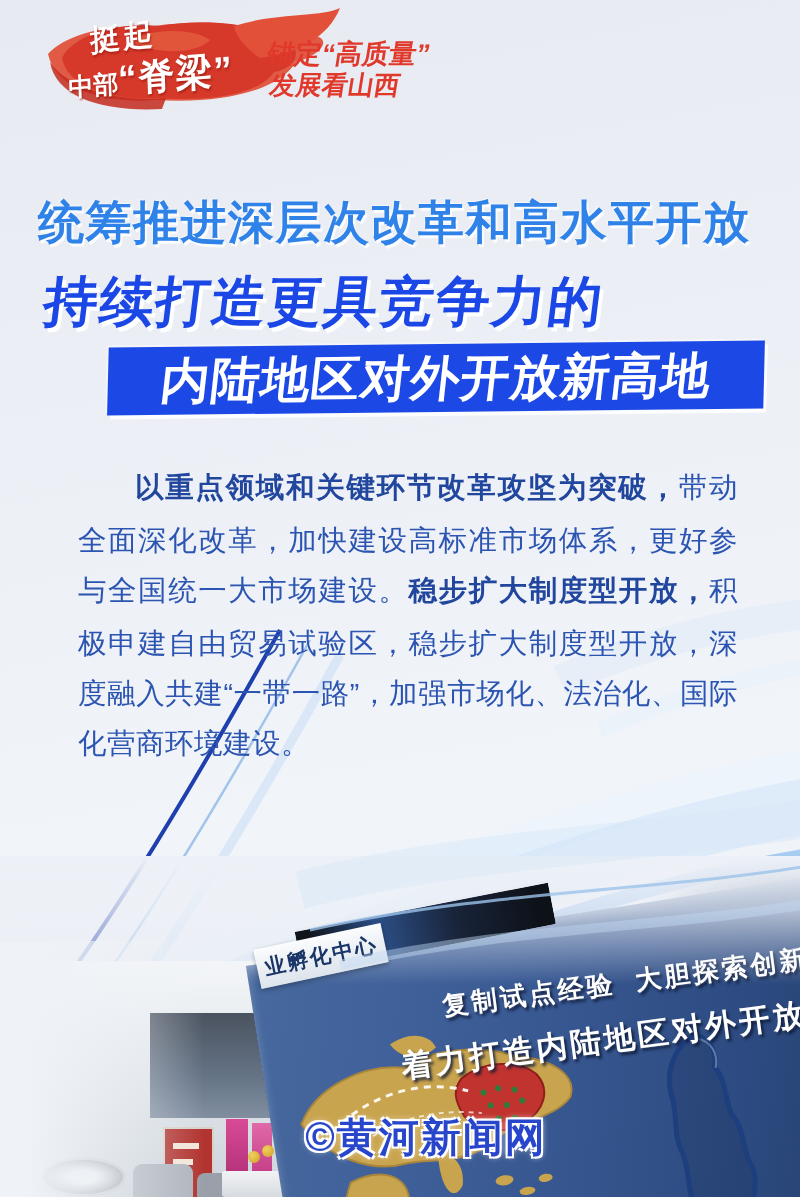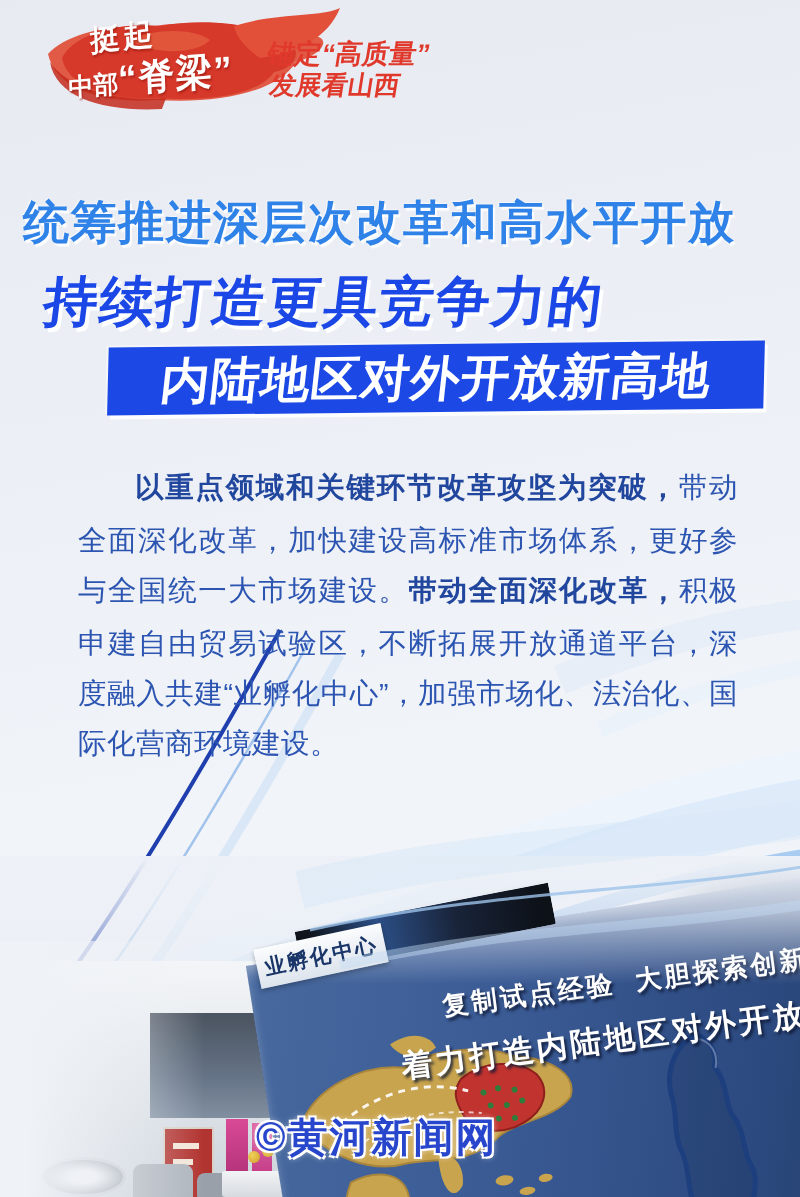--- a/index.html
+++ b/index.html
@@ -15,21 +15,21 @@
     text-shadow:1px 2px 2px rgba(140,20,10,.55);}
   .logo-l1{left:56px;top:16px;font-size:30px;transform:rotate(-7deg) skewX(-4deg);letter-spacing:3px;}
   .logo-l2{left:34px;top:52px;transform:rotate(-5deg) skewX(-3deg);white-space:nowrap;}
   .logo-l2 .small{font-size:25px;font-weight:900;}
   .logo-l2 .big{font-size:37px;font-weight:900;letter-spacing:1px;}
   .tagline{left:268px;top:36px;width:210px;color:var(--tagline-red);font-weight:900;}
   .tag1{position:absolute;left:0;top:0;font-size:27px;transform:skewX(-9deg);white-space:nowrap;}
   .tag2{position:absolute;left:2px;top:32px;font-size:26px;transform:skewX(-9deg);white-space:nowrap;}
 
   
-  .h1{left:23px;top:192px;width:740px;font-size:46px;font-weight:900;letter-spacing:1.5px;
+  .h1{left:38px;top:192px;width:740px;font-size:46px;font-weight:900;letter-spacing:1.5px;
     color:var(--accent-blue);white-space:nowrap;
     text-shadow:2px 3px 1px rgba(255,255,255,.85),-1px -1px 0 rgba(255,255,255,.5);}
   .h2{left:44px;top:266px;font-size:54px;font-weight:900;letter-spacing:2px;
     color:var(--deep-blue);transform:skewX(-7deg);white-space:nowrap;
     text-shadow:4px 4px 0 rgba(255,255,255,.95);}
   .h3-box{left:108px;top:344px;width:656px;height:68px;background:var(--banner-blue);
     transform:skewX(-2deg) rotate(-.6deg);
     box-shadow:3px 4px 0 rgba(255,255,255,.85),-2px -2px 0 rgba(255,255,255,.4);}
   .h3-text{display:block;text-align:center;line-height:68px;font-size:49px;font-weight:900;
     color:#fff;transform:skewX(-5deg);letter-spacing:1px;white-space:nowrap;}
@@ -80,21 +80,21 @@
   .screen{left:296px;top:48px;width:258px;height:42px;transform:rotate(-11deg);border-radius:2px;
     background:linear-gradient(90deg,#10151d 5%,#2c4f86 32%,#19243a 62%,#0d1118 95%);
     border-top:3px solid #e8edf3;}
   .sign{left:256px;top:80px;width:130px;height:40px;transform:rotate(-12deg);
     background:linear-gradient(180deg,#fbfcfd,#dde4ec);display:flex;align-items:center;justify-content:center;
     color:#1a3668;font-size:21px;font-weight:800;letter-spacing:2px;box-shadow:0 2px 5px rgba(0,0,0,.3);}
   .fade-top{left:0;top:0;width:800px;height:128px;
     background:linear-gradient(180deg,#edf1f7 0%,rgba(237,241,247,.7) 42%,rgba(237,241,247,0) 100%);}
   .fade-left{left:0;top:85px;width:215px;height:256px;
     background:linear-gradient(90deg,#eff2f7 12%,rgba(239,242,247,0) 95%);}
-  .watermark{left:256px;top:254px;width:300px;font-size:40px;font-weight:800;
+  .watermark{left:276px;top:254px;width:300px;text-align:center;font-size:40px;font-weight:800;
     color:var(--watermark-blue);letter-spacing:2px;white-space:nowrap;
     text-shadow:-2px -2px 0 #fff,2px -2px 0 #fff,-2px 2px 0 #fff,2px 2px 0 #fff,0 0 7px #fff;}
 </style>
 </head>
 <body>
 
 <div class="page">
 
   <div class="abs logo-wrap">
     <svg width="310" height="108" viewBox="0 0 310 108">
@@ -112,21 +112,21 @@
     <span class="tag2">发展看山西</span>
   </div>
 
   <div class="abs h1">统筹推进深层次改革和高水平开放</div>
   <div class="abs h2">持续打造更具竞争力的</div>
   <div class="abs h3-box">
     <span class="h3-text">内陆地区对外开放新高地</span>
   </div>
 
   <div class="abs bodytext">
-    <p><span class="b">以重点领域和关键环节改革攻坚为突破，</span><span>带动全面深化改革，加快建设高标准市场体系，更好参与全国统一大市场建设。</span><span class="b">带动全面深化改革，</span><span>积极申建自由贸易试验区，不断拓展开放通道平台，深度融入共建“业孵化中心”，加强市场化、法治化、国际化营商环境建设。</span></p>
+    <p><span class="b">以重点领域和关键环节改革攻坚为突破，</span><span>带动全面深化改革，加快建设高标准市场体系，更好参与全国统一大市场建设。</span><span class="b">稳步扩大制度型开放，</span><span>积极申建自由贸易试验区，稳步扩大制度型开放，深度融入共建“一带一路”，加强市场化、法治化、国际化营商环境建设。</span></p>
   </div>
 
   <svg class="abs waves" viewBox="0 0 800 620">
     <defs>
       <linearGradient id="wgrad" x1="0" y1="1" x2="1" y2="0">
         <stop offset="0" stop-color="#2f6fd6"></stop>
           <stop offset=".6" stop-color="#5f97e2"></stop>
           <stop offset="1" stop-color="#a9cdf2"></stop>
       </linearGradient>
     </defs>

